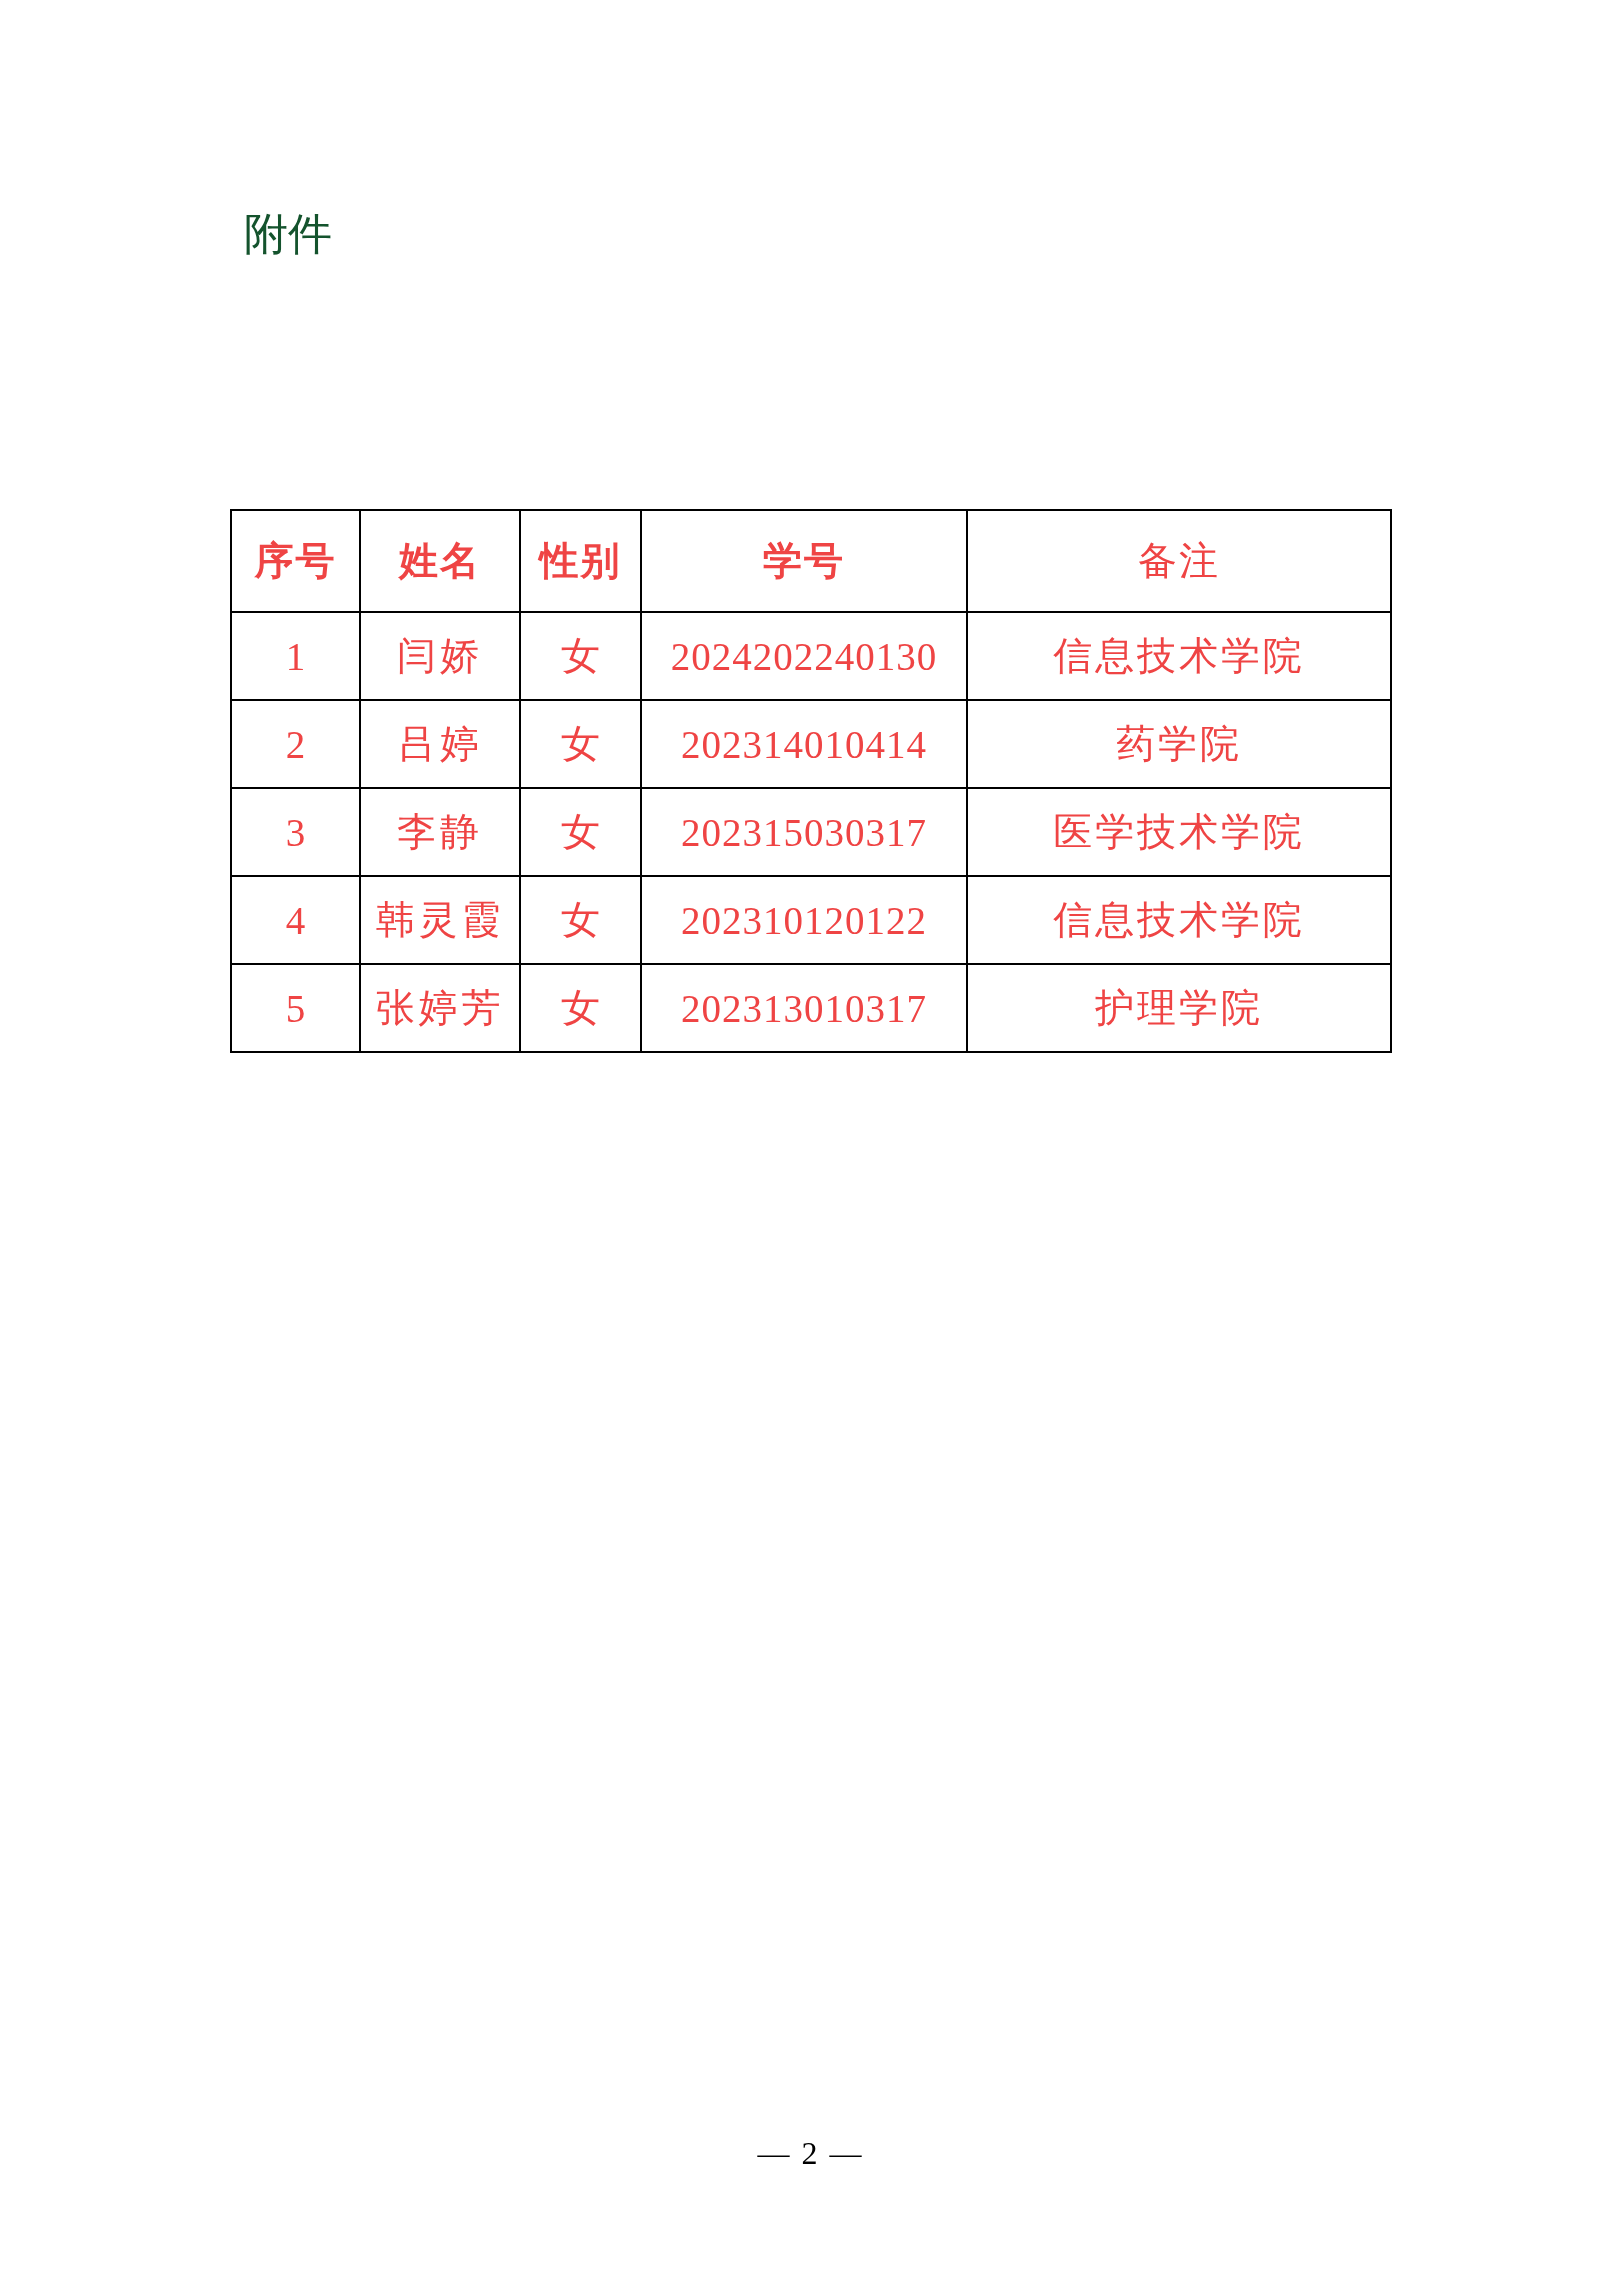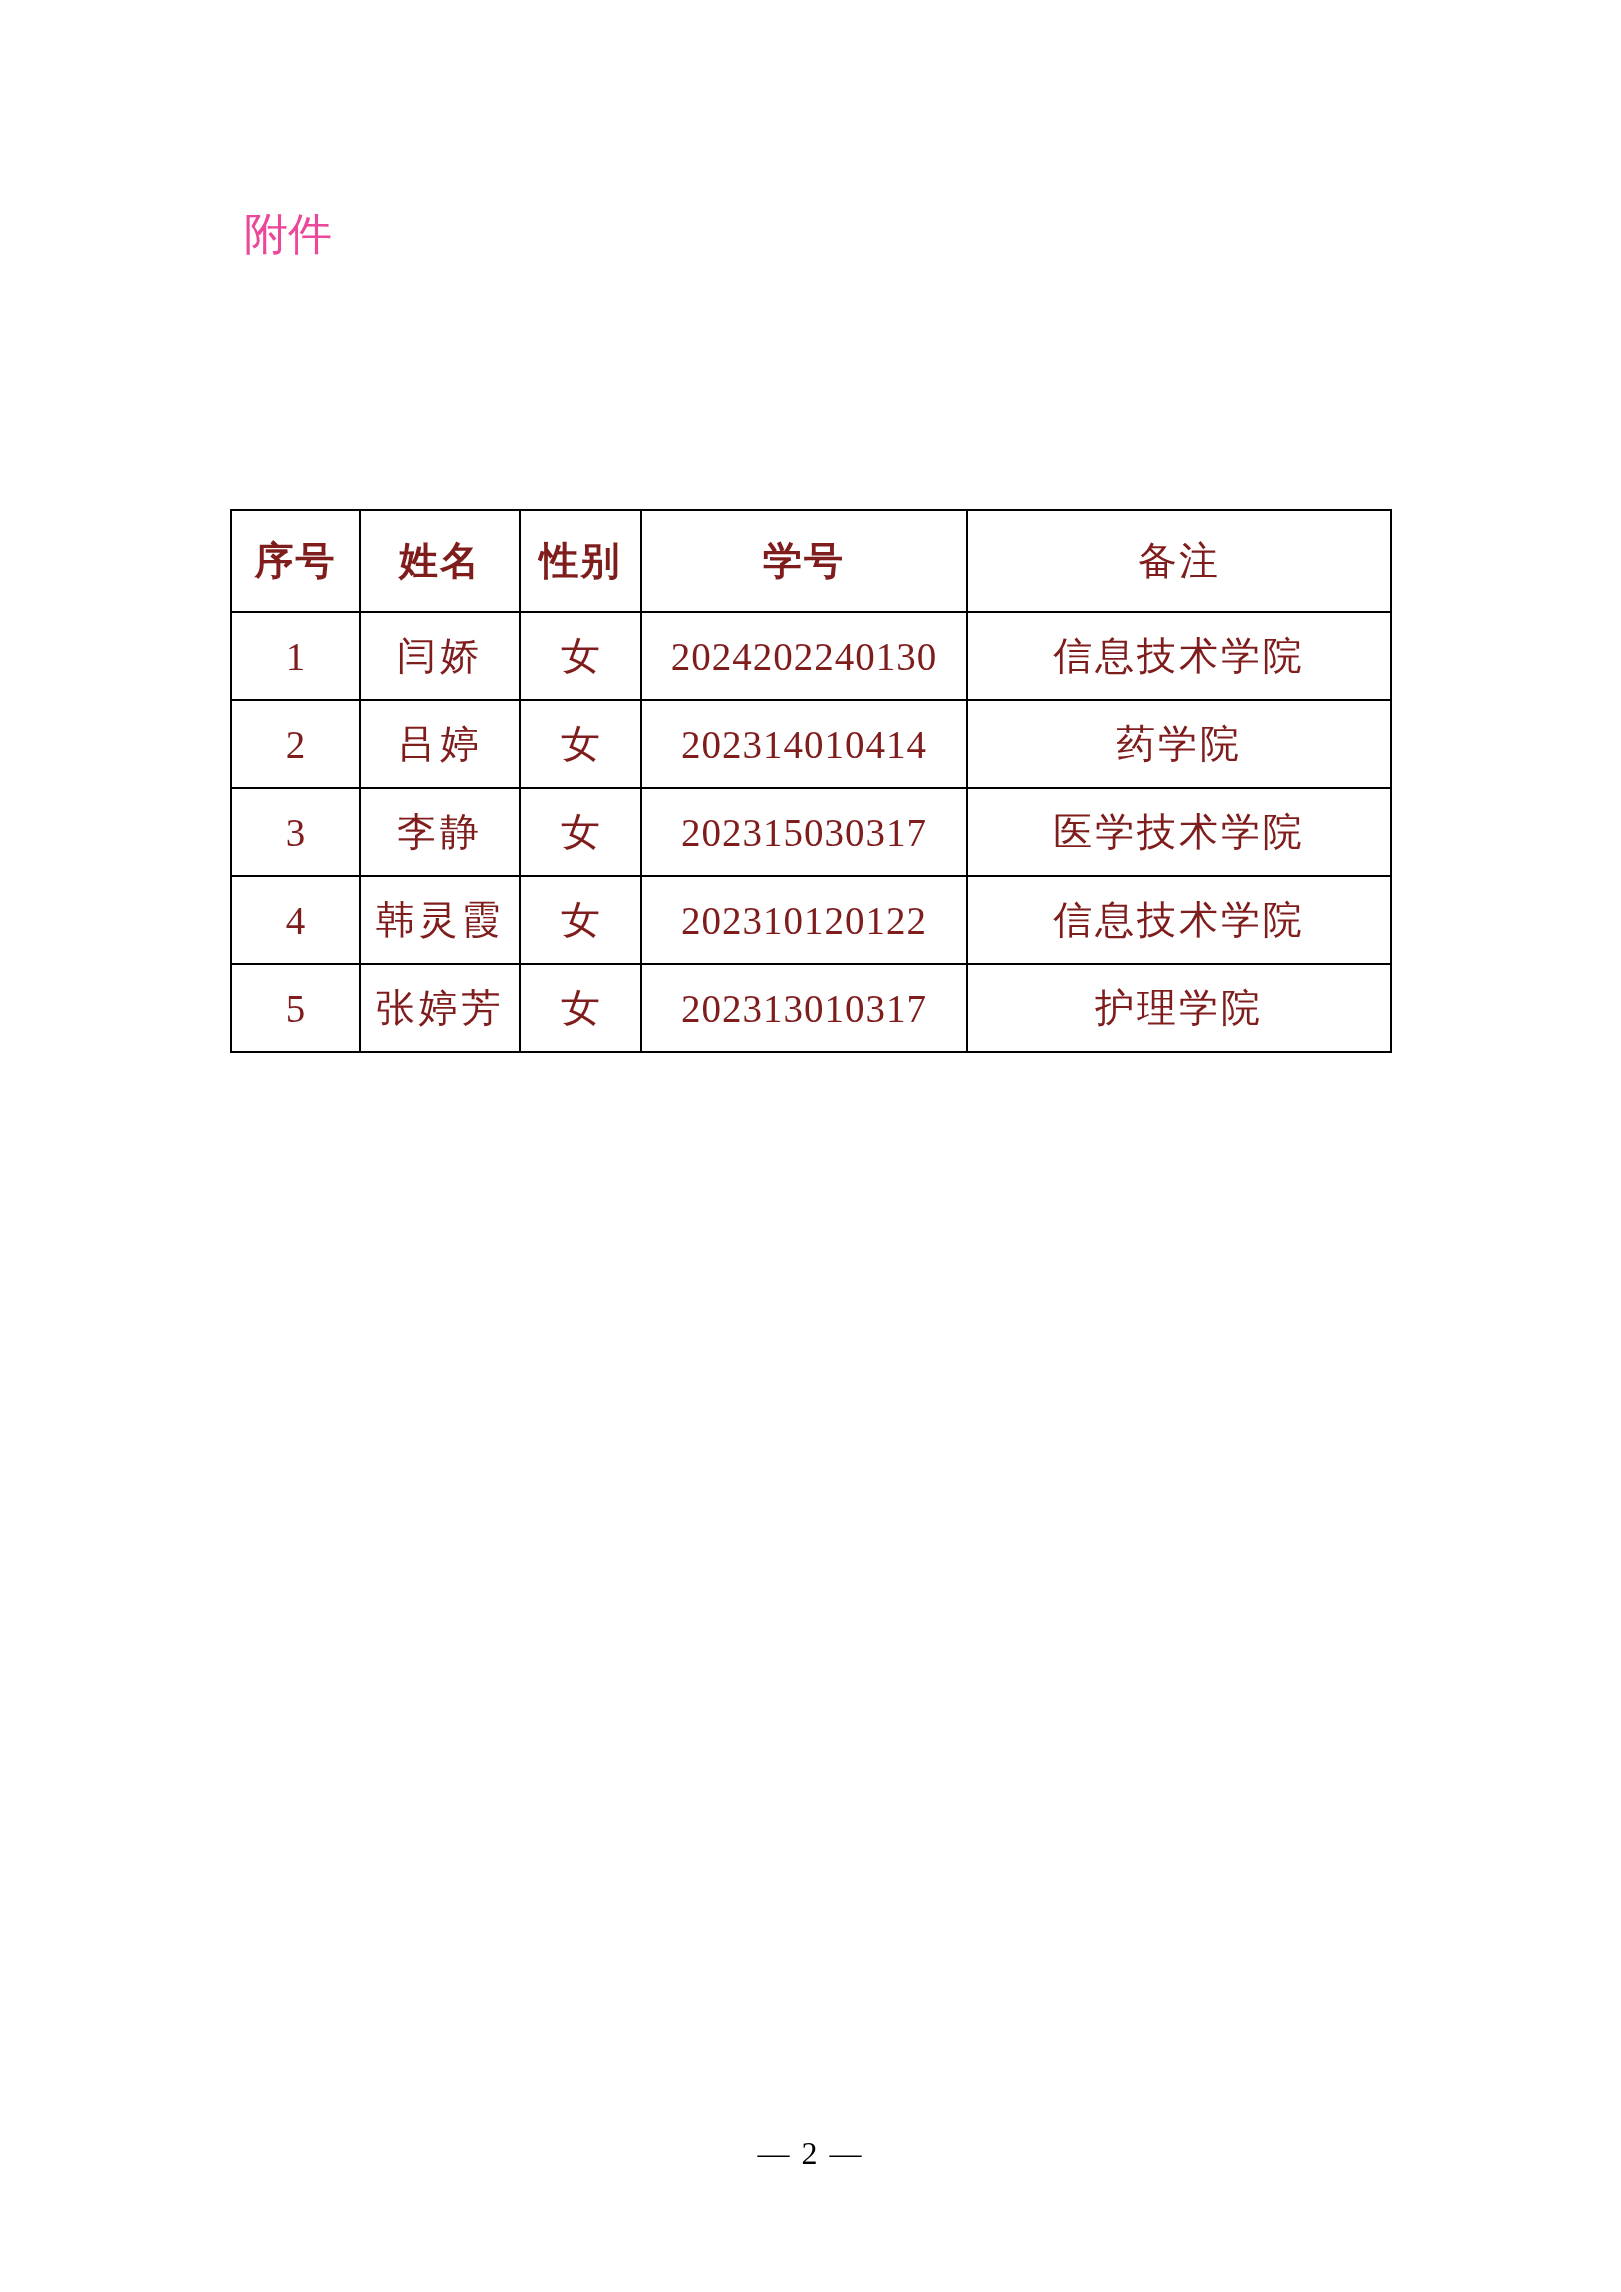--- a/index.html
+++ b/index.html
@@ -14,21 +14,21 @@
     font-family: "Liberation Serif", serif;
   }
   .attachment-label {
     position: absolute;
     left: 244px;
     top: 212px;
     font-size: 44px;
     line-height: 1;
     font-family: "Liberation Sans", sans-serif;
     font-weight: 500;
-    color: #ec4899;
+    color: #14532d;
   }
   .title-block {
     position: absolute;
     left: 230px;
     right: 230px;
     top: 310px;
     text-align: center;
   }
   .title-line {
     font-family: "Liberation Serif", serif;
@@ -38,21 +38,21 @@
     letter-spacing: 1px;
     white-space: nowrap;
   }
   table.student-table {
     position: absolute;
     left: 230px;
     top: 509px;
     width: 1160px;
     border-collapse: collapse;
     table-layout: fixed;
-    color: #7f1d1d;
+    color: #ef4444;
   }
   table.student-table th,
   table.student-table td {
     border: 2px solid #000000;
     text-align: center;
     vertical-align: middle;
     padding: 0;
     overflow: hidden;
   }
   tr.header-row { height: 102px; }

